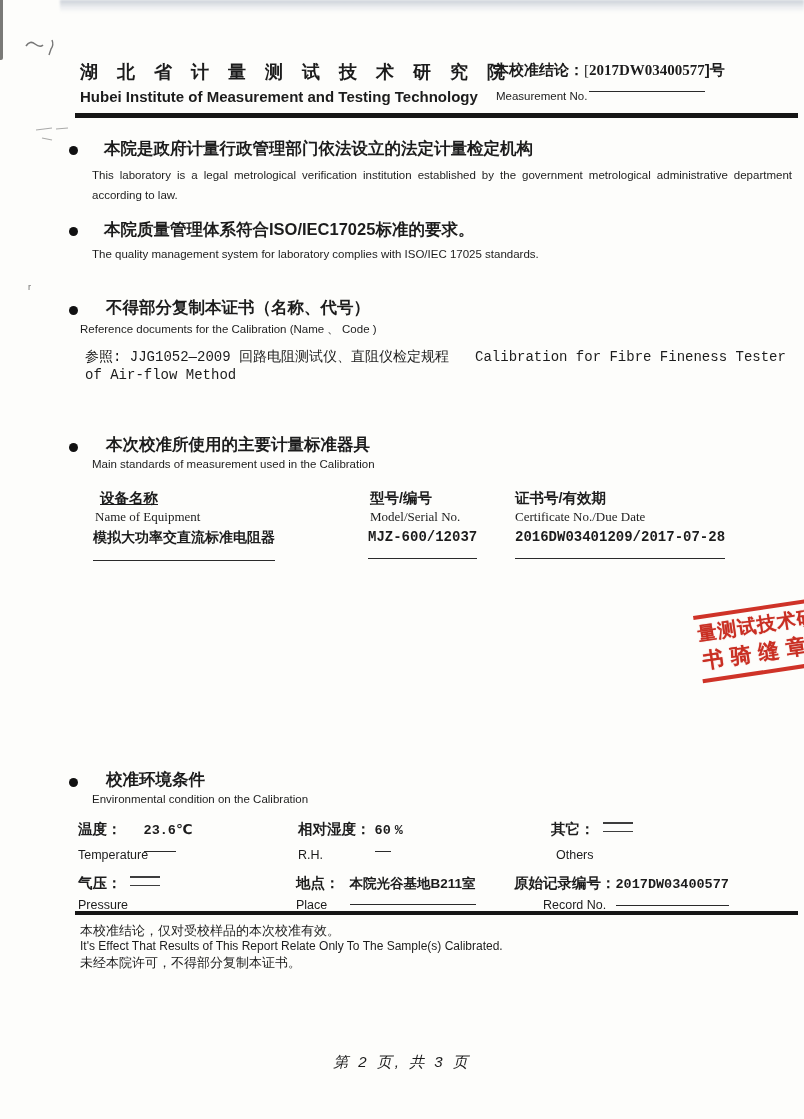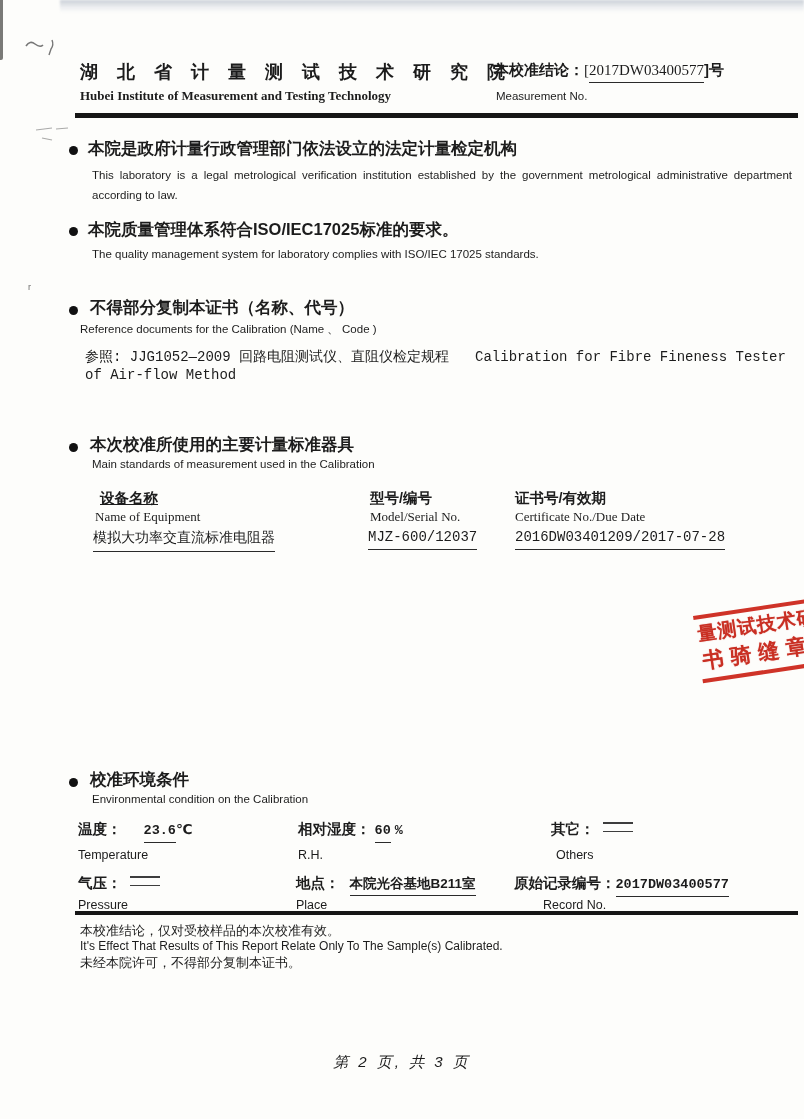--- a/index.html
+++ b/index.html
@@ -9,38 +9,38 @@
     width:804px;height:1119px;
     margin:0 auto;
     background:#fdfdfb;
     overflow:hidden;
     font-family:"Liberation Sans","DejaVu Sans",sans-serif;
     color:#1c1c1c;
   }
   .abs{position:absolute;}
   
   .org-cn{font-size:18px;font-weight:bold;letter-spacing:7px;white-space:nowrap;}
-  .org-en{font-family:Liberation Serif, serif;font-weight:bold;font-size:13px;white-space:nowrap;}
+  .org-en{font-family:Liberation Sans, sans-serif;font-weight:bold;font-size:15px;white-space:nowrap;}
   .cert-line{font-size:15px;font-weight:bold;white-space:nowrap;}
   .cert-num{font-family:"Liberation Serif","DejaVu Serif",serif;font-weight:normal;}
   .cert-en{font-size:11.5px;white-space:nowrap;}
   .rule{background:#161616;}
   
   .dot{width:9px;height:9px;border-radius:50%;background:#111;}
-  .b-cn{font-size:16.5px;font-weight:bold;white-space:nowrap;}
+  .b-cn{font-size:16.5px;font-weight:bold;white-space:nowrap;margin-left:16px;}
   .b-en{font-size:11.5px;white-space:nowrap;}
   .b-en-para{font-size:11.5px;width:700px;line-height:20px;text-align:justify;text-align-last:justify;}
   .b-en-para .last{text-align-last:left;}
   .mono{font-family:"Liberation Mono","DejaVu Sans Mono",monospace;}
   .ref-line{font-size:14px;white-space:nowrap;}
   
   .t-cn{font-size:14.5px;font-weight:bold;white-space:nowrap;}
   .t-en{font-family:"Liberation Serif","DejaVu Serif",serif;font-size:13px;white-space:nowrap;}
   .t-val{font-size:14px;white-space:nowrap;}
-  .uline{border-bottom:1.3px solid #2a2a2a;padding-bottom:4px;}
+  .uline{border-bottom:1.3px solid #2a2a2a;padding-bottom:13px;font-weight:bold;}
   
   .env-cn{font-size:14.5px;font-weight:bold;white-space:nowrap;}
   .env-en{font-size:12.5px;white-space:nowrap;}
   .env-val{font-size:13.5px;}
   .ddash{display:inline-block;width:30px;height:7px;border-top:2px solid #3d3d3d;border-bottom:1.6px solid #3d3d3d;vertical-align:2px;margin-left:8px;}
   .note{font-size:13px;white-space:nowrap;}
   .note-en{font-size:12px;white-space:nowrap;}
   .footer{font-size:15px;letter-spacing:3px;white-space:nowrap;font-style:italic;}
   
   .stamp{

